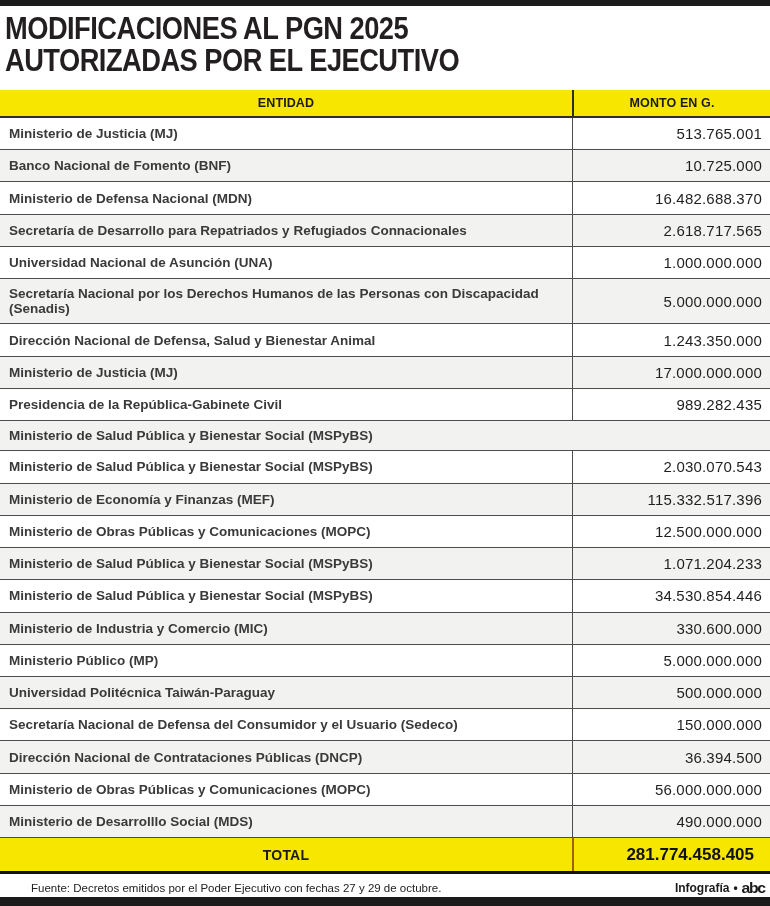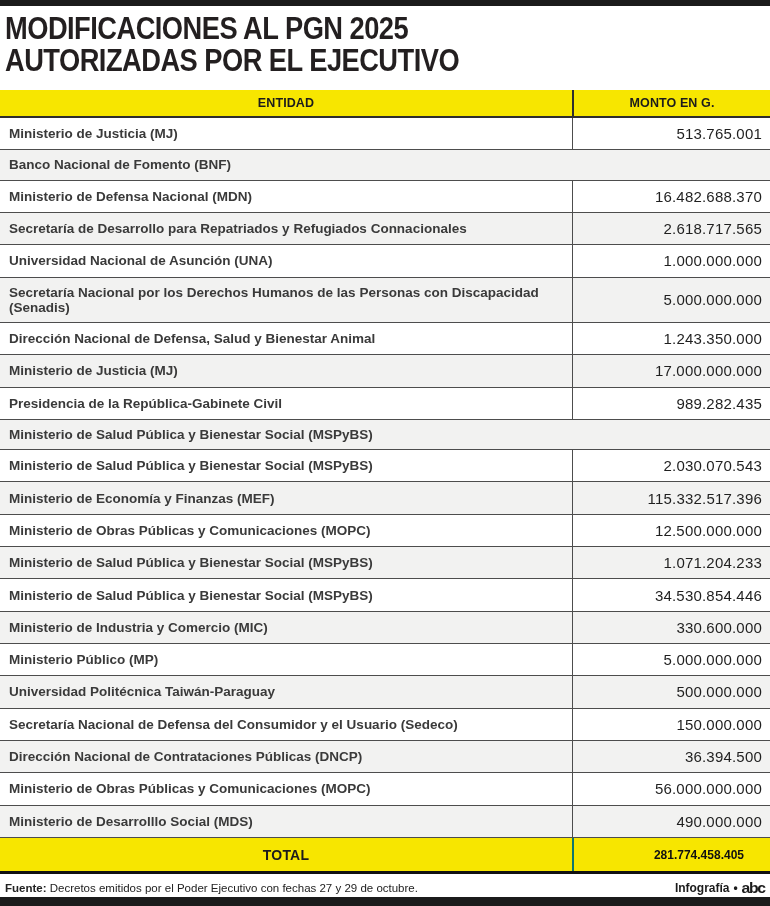--- a/index.html
+++ b/index.html
@@ -75,32 +75,32 @@
     display: flex; align-items: stretch;
     border-bottom: 3px solid #111111;
   }
   .total-row .cell-ent {
     display: flex; align-items: center; justify-content: center;
     font-weight: bold; font-size: 14px; color: #1c1c1c;
     letter-spacing: 0.2px;
   }
   .total-row .cell-monto {
     display: flex; align-items: center; justify-content: flex-end;
-    padding-right: 26px;
-    font-weight: bold; font-size: 12px; color: #111;
-    border-left: 2px solid #0f766e;
+    padding-right: 16px;
+    font-weight: bold; font-size: 17px; color: #111;
+    border-left: 2px solid #a16207;
   }
 
   .footer {
     flex: 0 0 23px;
     display: flex; align-items: center; justify-content: space-between;
     padding: 4px 6px 0 5px;
     font-size: 11.5px; color: #222;
   }
-  .footer .source-label { font-weight: bold; }
+  .footer .source-label { font-weight: normal; margin-left: 26px; }
   .credit { display: flex; align-items: center; gap: 4px; font-weight: bold; font-size: 12px; color: #1b1b1b; }
   .abc-logo {
     font-weight: bold;
     font-size: 15px;
     letter-spacing: -1.2px;
     transform: scaleX(1.05);
     color: #1b1b1b;
   }
 </style>
 </head>
@@ -122,20 +122,21 @@
       <div class="cell-monto">MONTO EN G.</div>
     </div>
 
     <div class="tbody" id="tbody">
         <div class="trow">
           <div class="cell-ent">Ministerio de Justicia (MJ)</div>
           <div class="cell-monto">513.765.001</div>
         </div>
         <div class="trow">
           <div class="cell-ent">Banco Nacional de Fomento (BNF)</div>
+          <div class="cell-monto">10.725.000</div>
         </div>
         <div class="trow">
           <div class="cell-ent">Ministerio de Defensa Nacional (MDN)</div>
           <div class="cell-monto">16.482.688.370</div>
         </div>
         <div class="trow">
           <div class="cell-ent">Secretaría de Desarrollo para Repatriados y Refugiados Connacionales</div>
           <div class="cell-monto">2.618.717.565</div>
         </div>
         <div class="trow">

